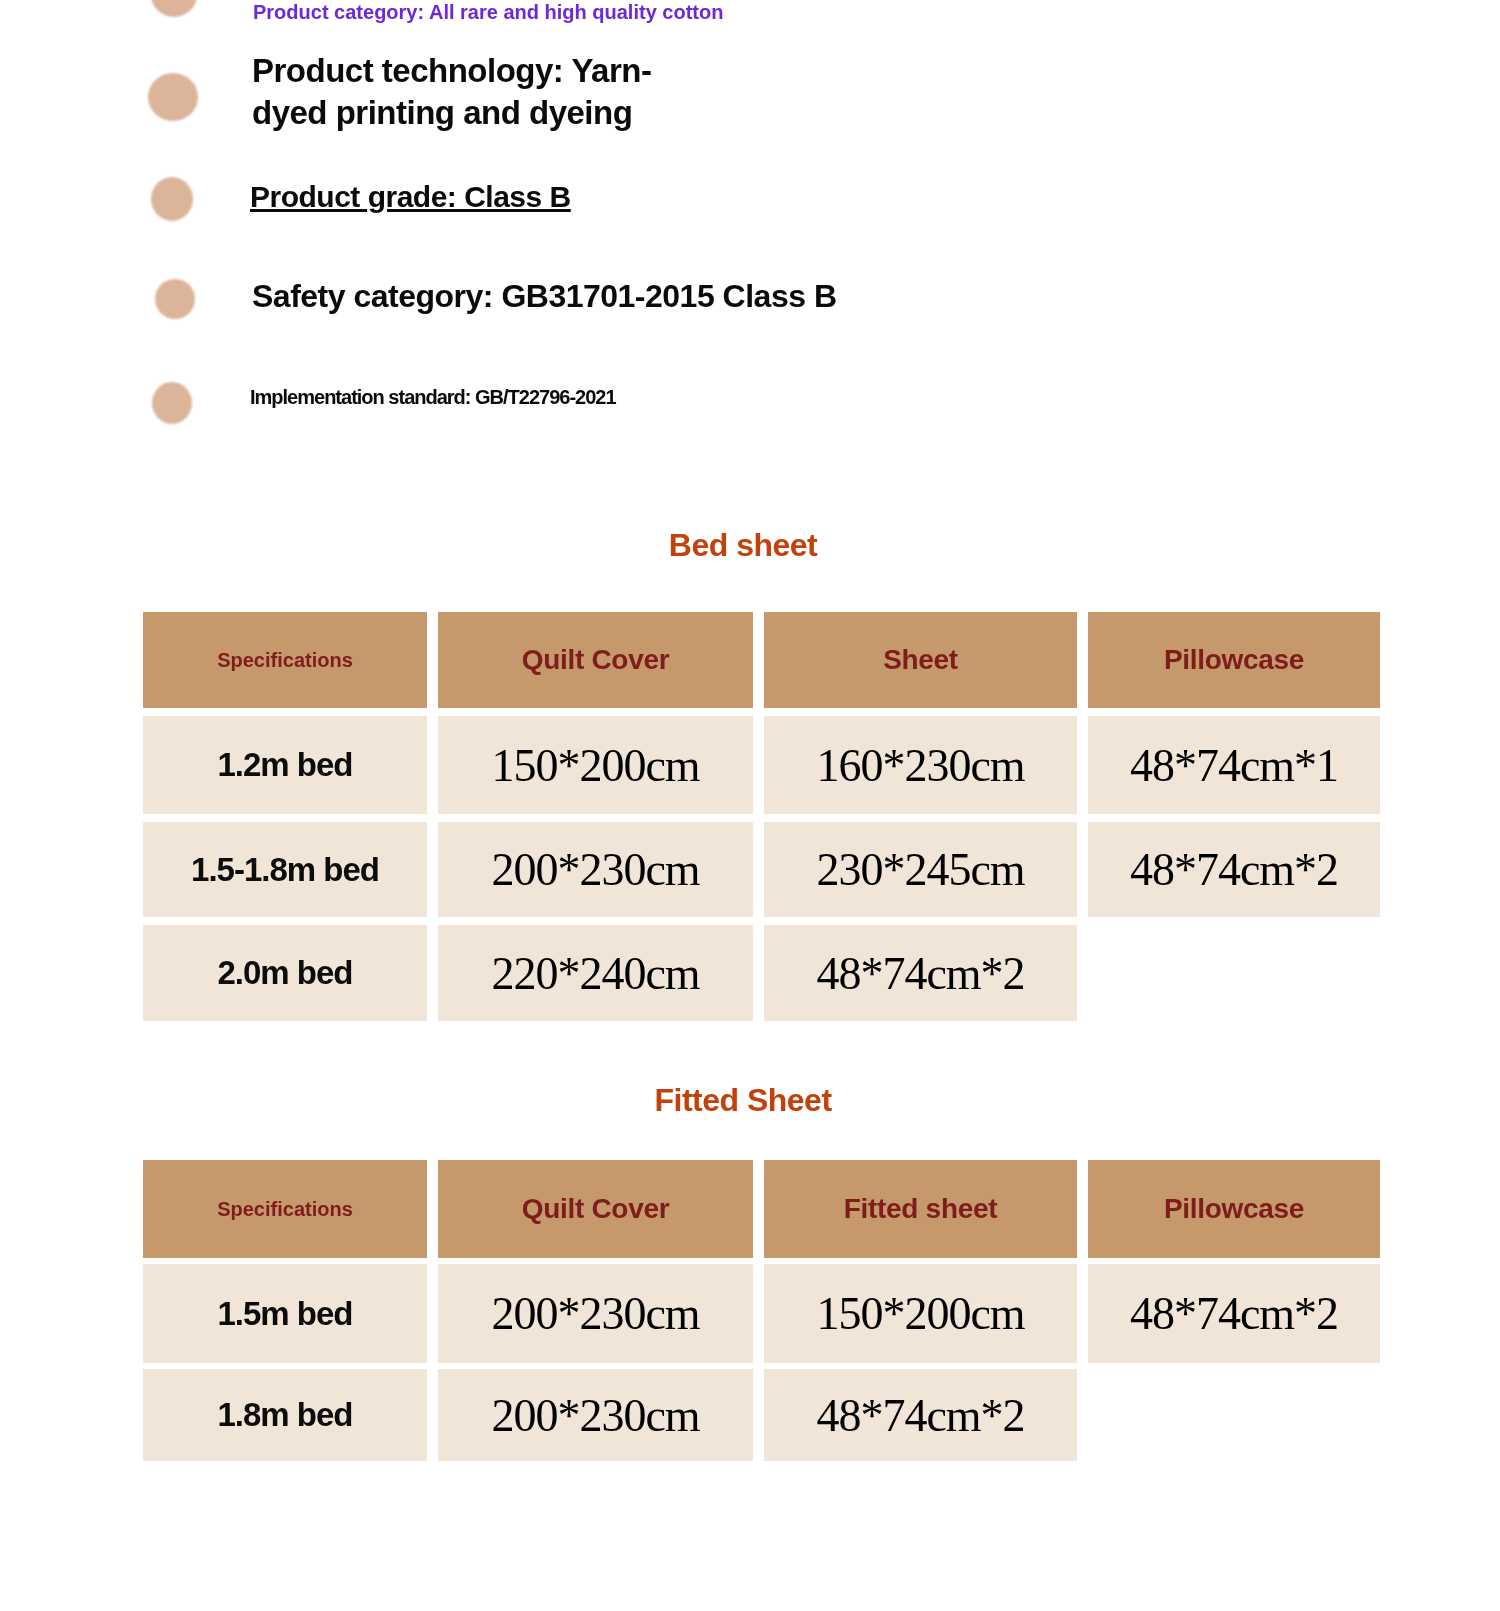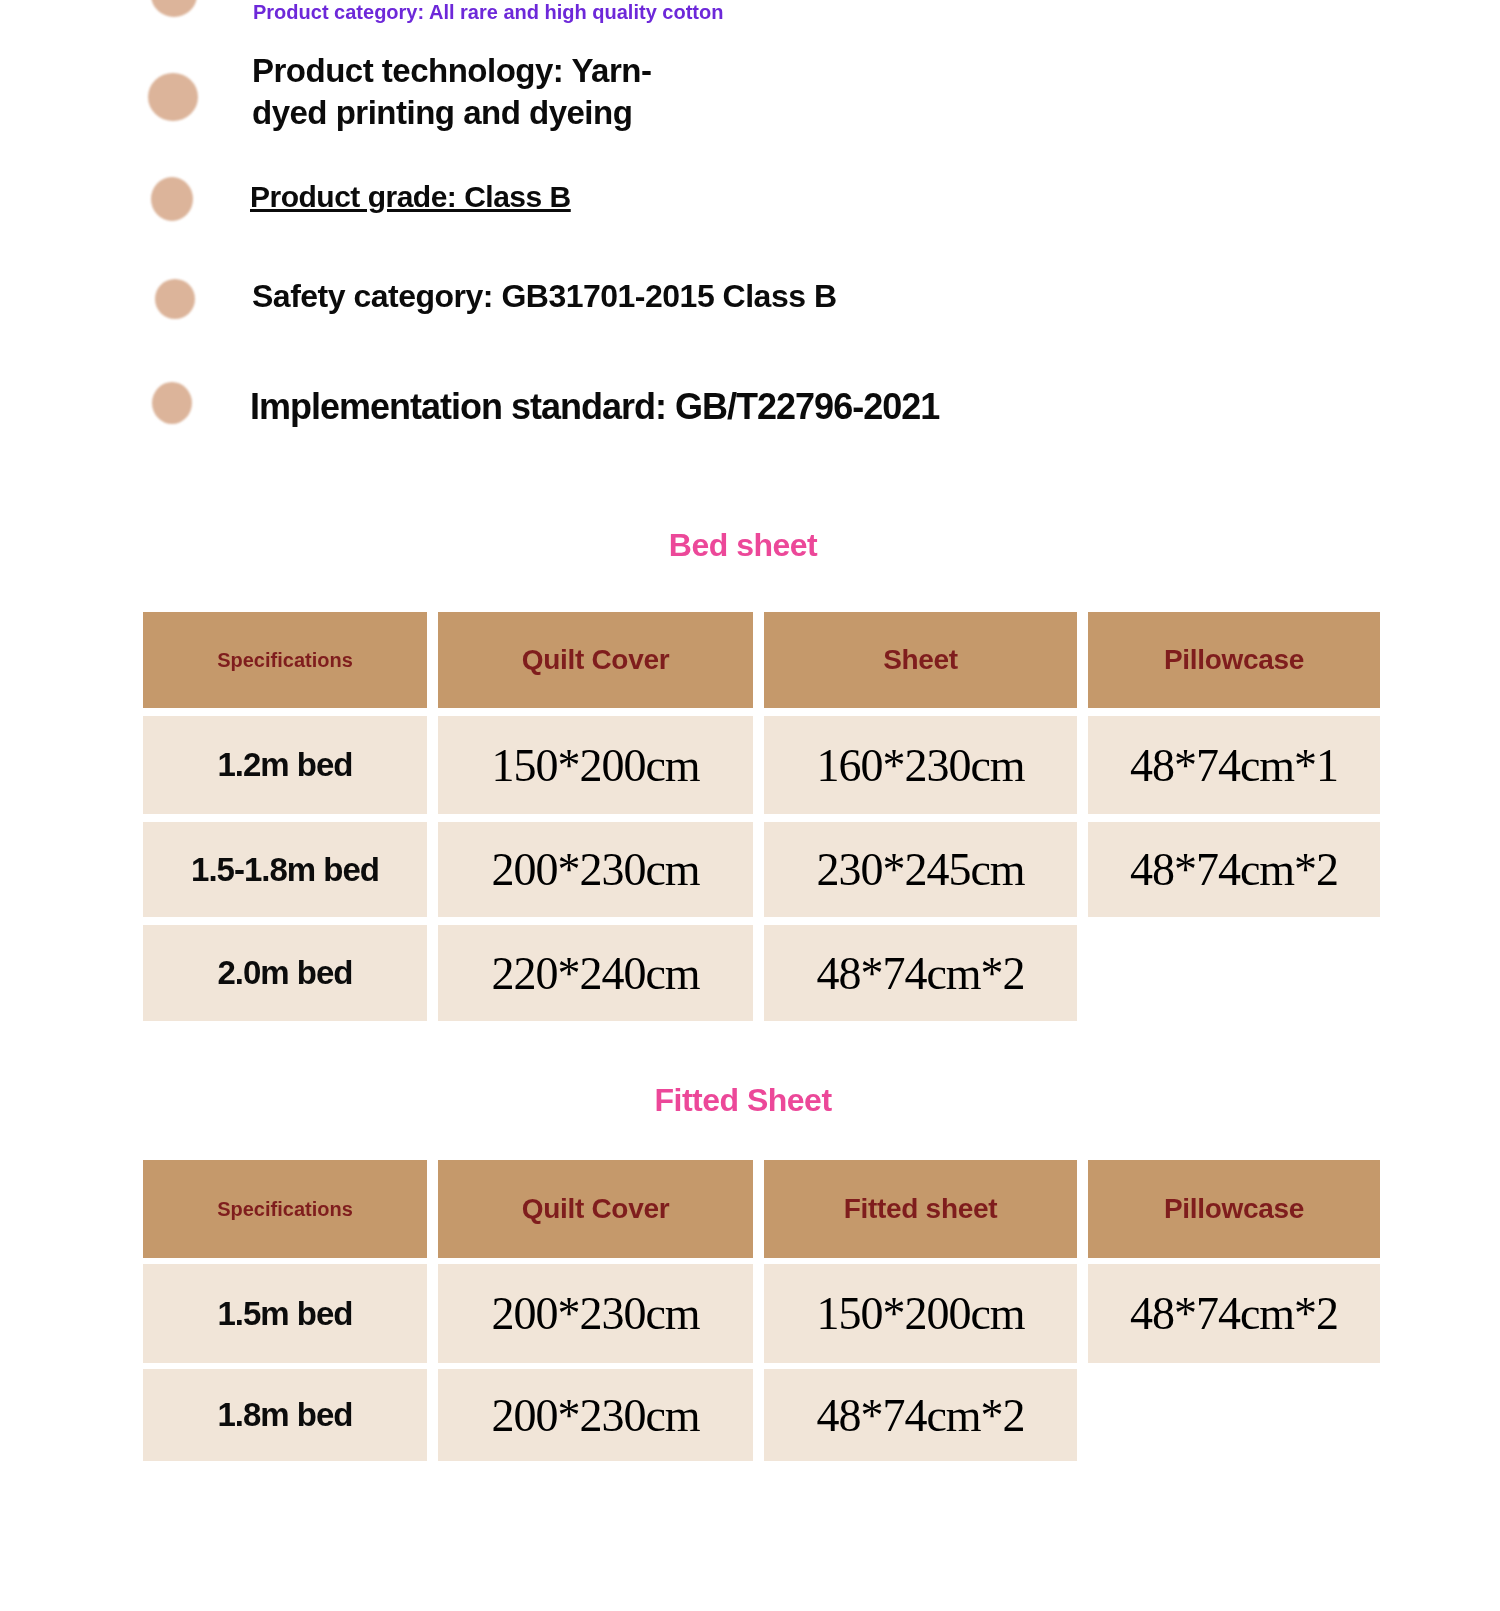--- a/index.html
+++ b/index.html
@@ -13,25 +13,25 @@
   .dot.d0{left:151px;top:-27px;width:46px;height:44px;}
   .dot.d1{left:148px;top:73px;width:50px;height:48px;}
   .dot.d2{left:151px;top:177px;width:42px;height:44px;}
   .dot.d3{left:155px;top:279px;width:40px;height:40px;}
   .dot.d4{left:152px;top:382px;width:40px;height:42px;}
   .blabel{position:absolute;font-weight:bold;color:#0b0b0b;white-space:nowrap;letter-spacing:-0.5px;}
   .blabel.t0{left:253px;top:1px;font-size:20px;color:#6d28d9;letter-spacing:0;}
   .blabel.t1{left:252px;top:50px;font-size:33px;line-height:42px;width:470px;white-space:normal;}
   .blabel.t2{left:250px;top:180px;font-size:30px;text-decoration:underline;}
   .blabel.t3{left:252px;top:278px;font-size:32px;}
-  .blabel.t4{left:250px;top:386px;font-size:36px;letter-spacing:-1px;}
+  .blabel.t4{left:250px;top:386px;font-size:20px;letter-spacing:-1px;}
   
   .section-title{
     position:absolute;left:143px;width:1200px;text-align:center;
-    font-weight:bold;font-size:32px;line-height:36px;color:#ec4899;letter-spacing:-0.5px;
+    font-weight:bold;font-size:32px;line-height:36px;color:#c2410c;letter-spacing:-0.5px;
   }
   .section-title.s0{top:527px;}
   .section-title.s1{top:1082px;}
   
   .spec-table{
     position:absolute;left:143px;display:grid;
     grid-template-columns:284px 315px 313px 292px;
     column-gap:11px;
   }
   .spec-table.tb0{top:612px;grid-template-rows:96px 98px 95px 96px;row-gap:8px;}

